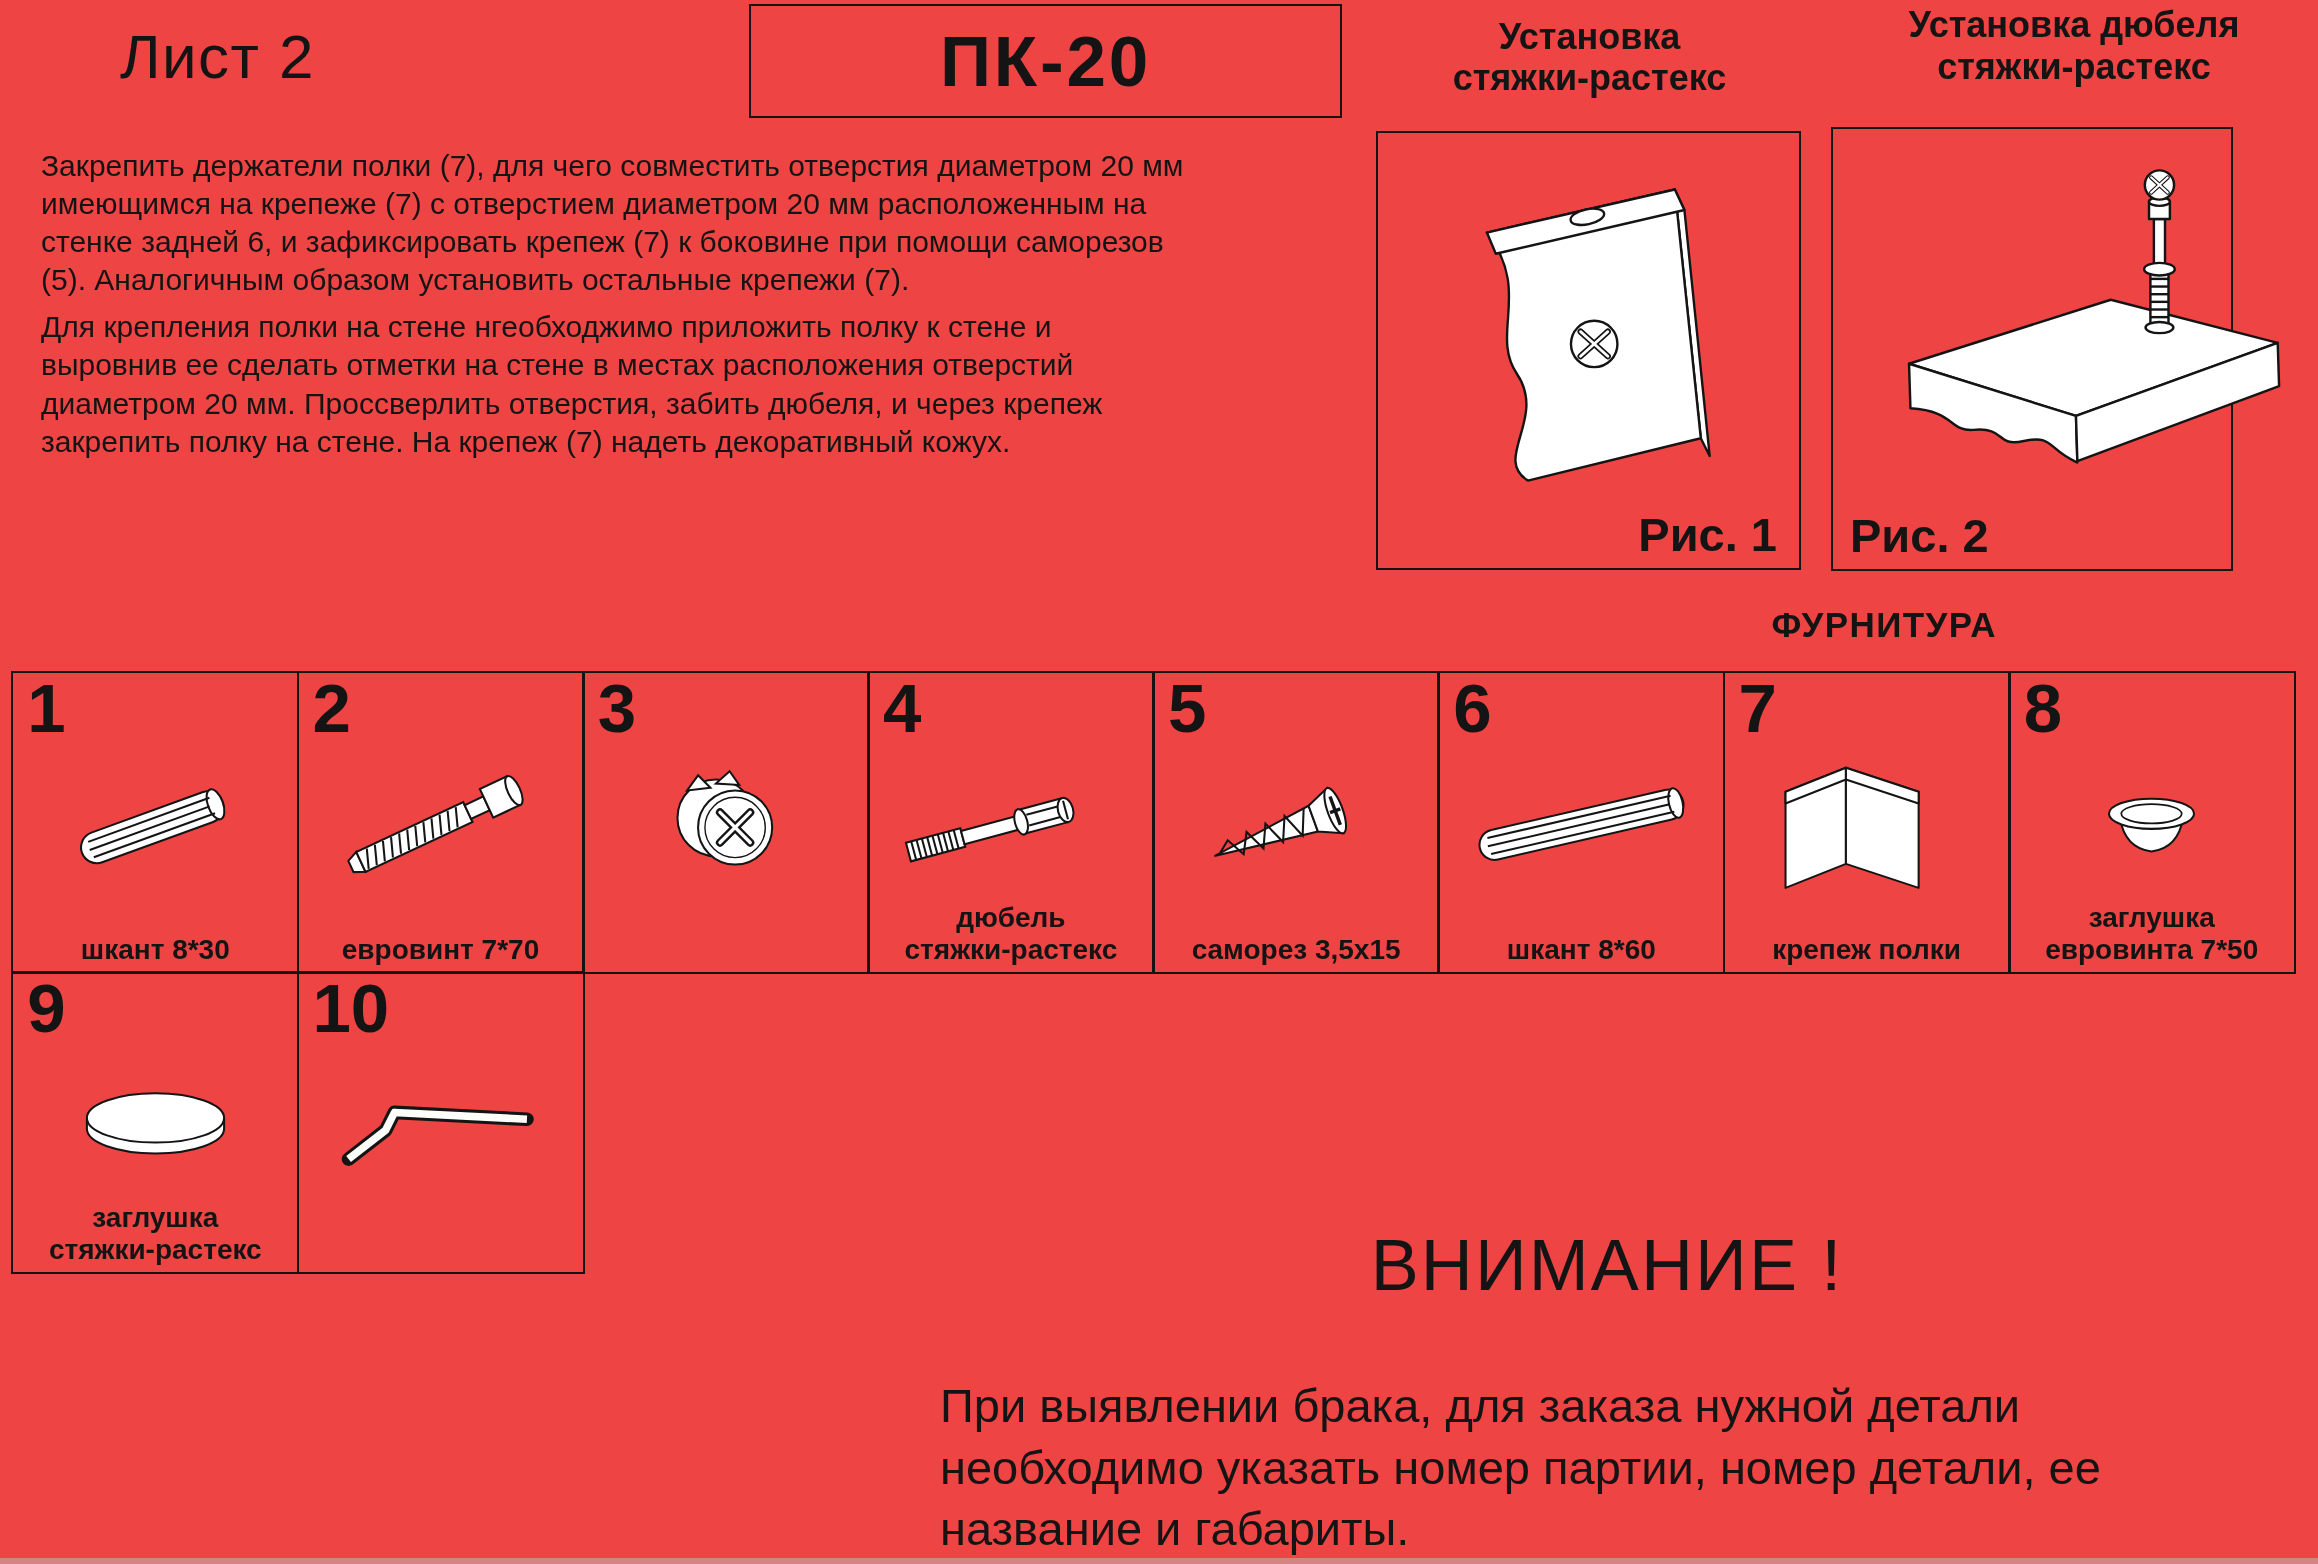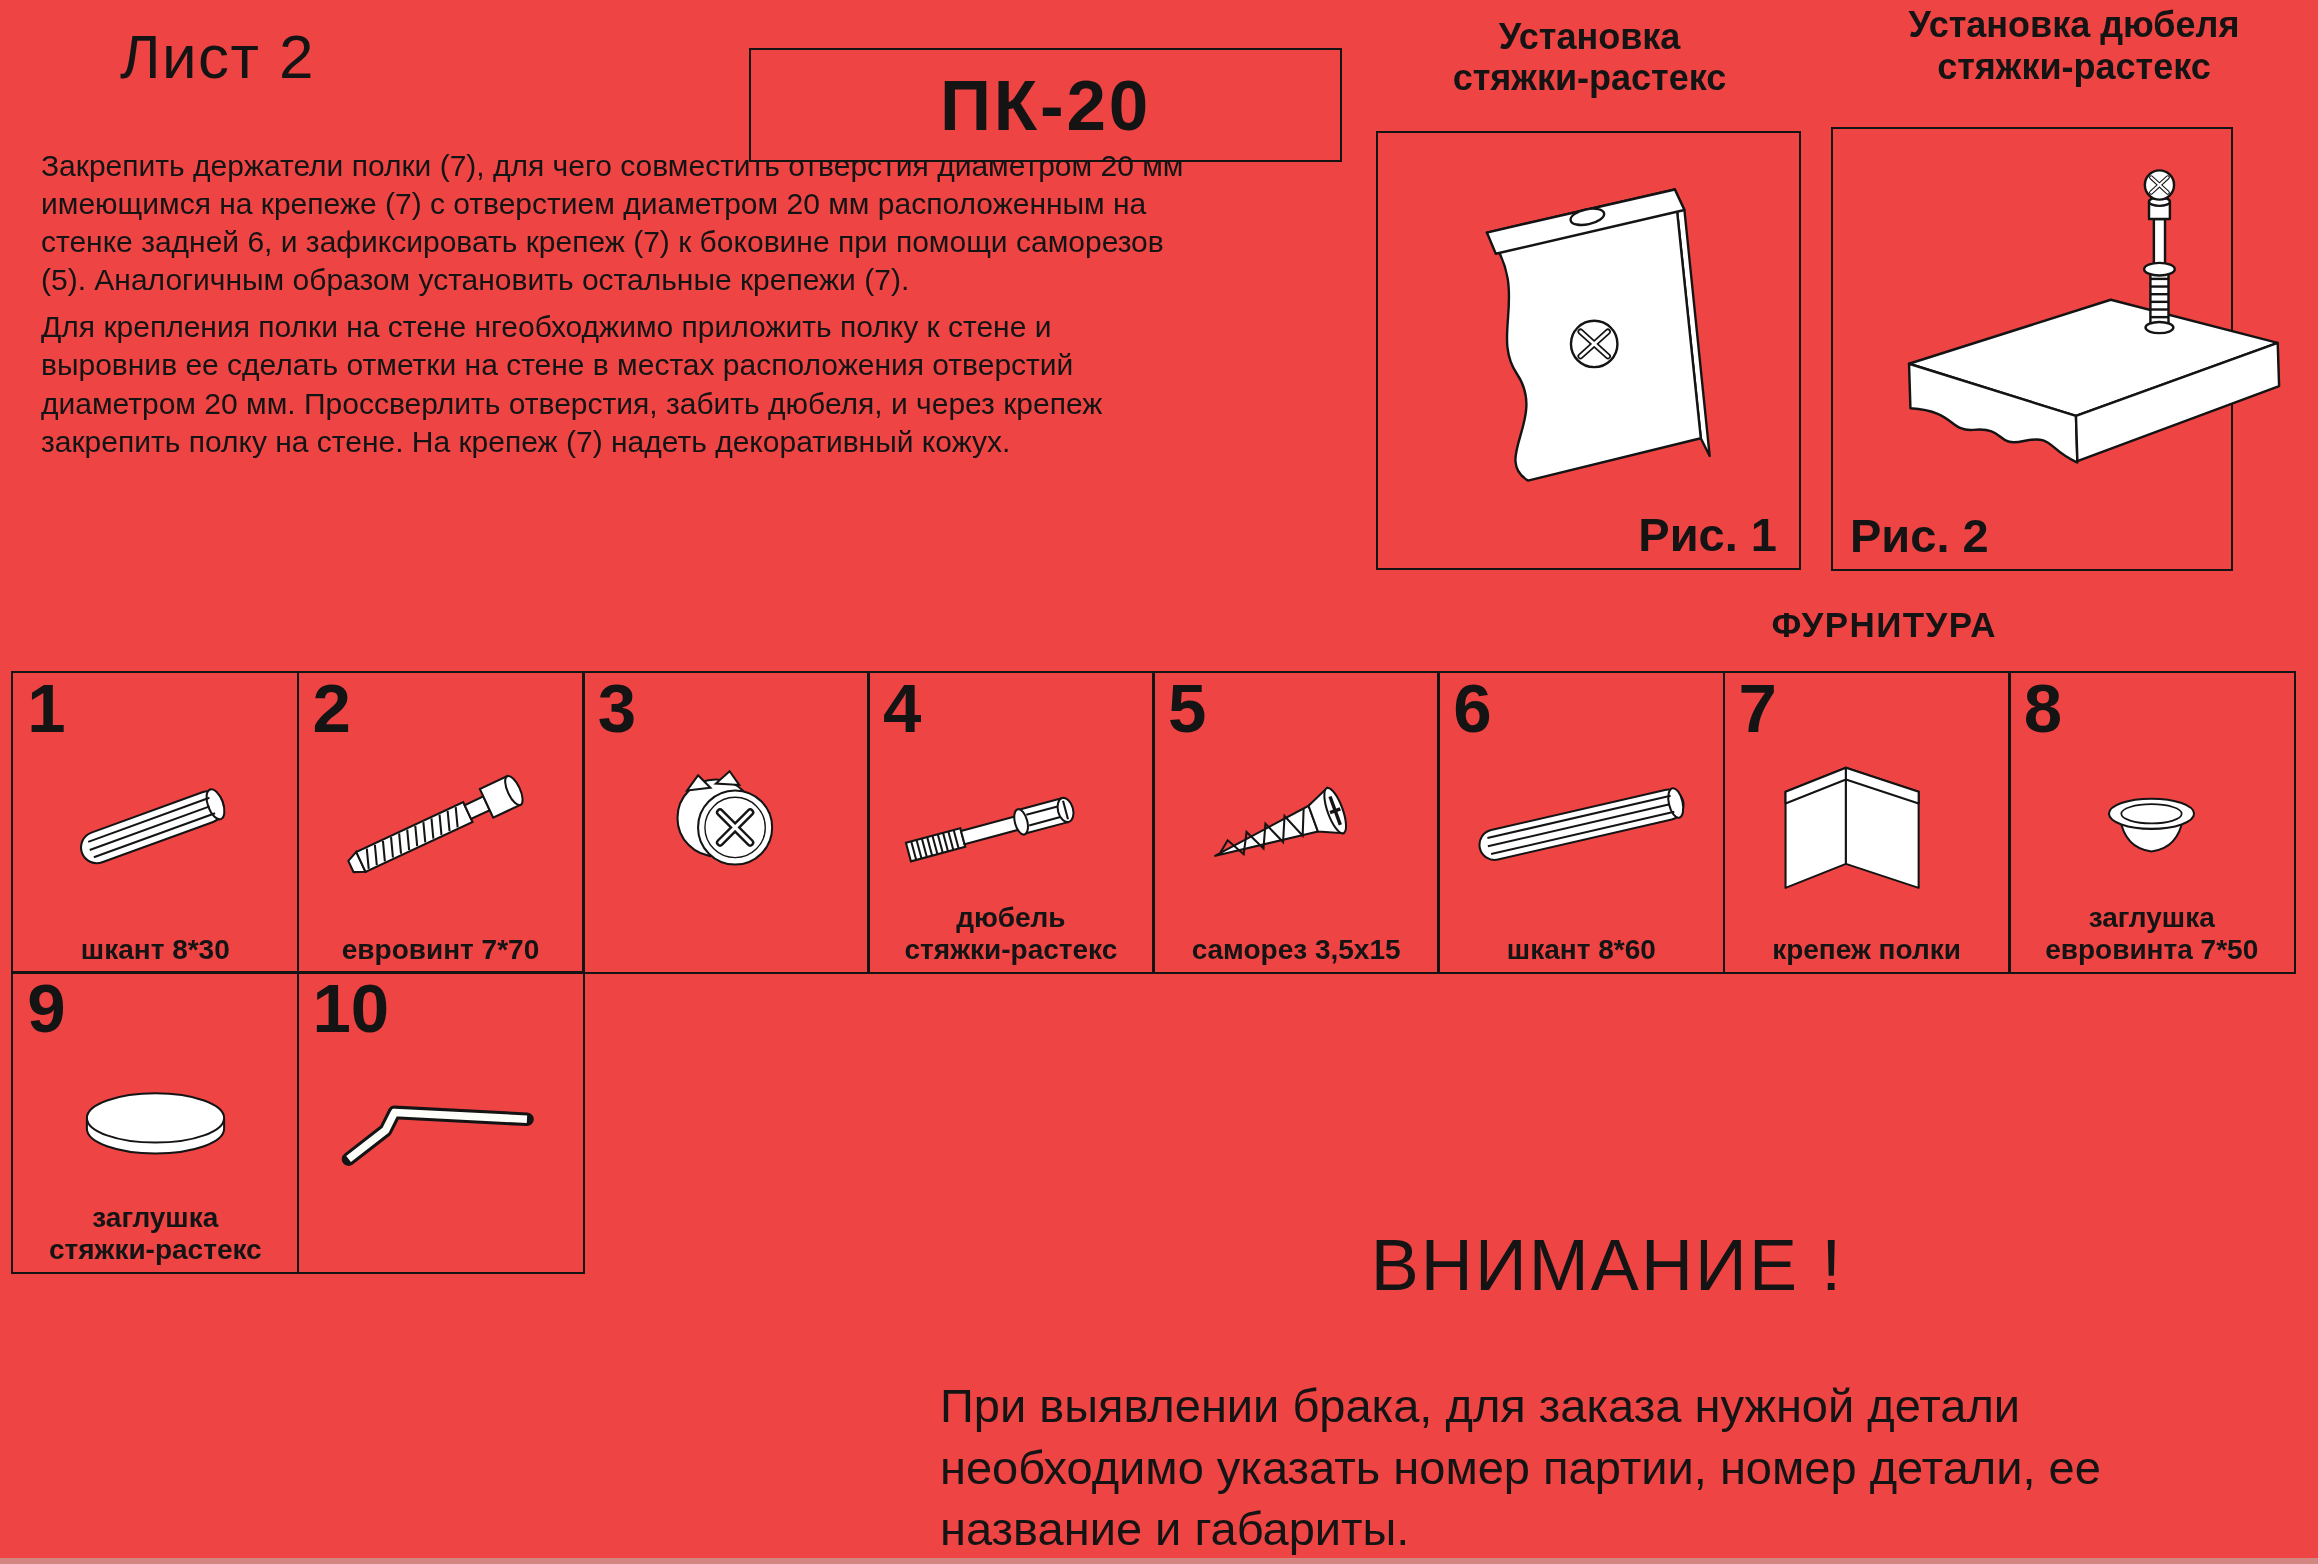--- a/index.html
+++ b/index.html
@@ -10,21 +10,21 @@
     font-family:Liberation Sans, sans-serif;
   }
   .abs { position:absolute; }
   .pre { white-space:pre-line; }
 
   .sheet-title { left:120px; top:21px; font-size:62px; letter-spacing:1.4px; }
   .product-box {
     left:749px; top:4.2px; width:593px; height:114px;
     border:2.8px solid #141414; box-sizing:border-box;
     display:flex; align-items:center; justify-content:center;
-    font-size:71px; font-weight:700; letter-spacing:2.8px;margin-top:44px;
+    font-size:71px; font-weight:700; letter-spacing:2.8px;
   }
   .fig-title { font-size:36px; font-weight:700; line-height:1.16; text-align:center; }
   .fig1-title { left:1374px; top:15.5px; width:431px; }
   .fig2-title { left:1834px; top:4.2px; width:480px; }
   .fig-box { border:2.8px solid #141414; box-sizing:border-box; }
   .fig1-box { left:1376px; top:131px; width:425px; height:439px; }
   .fig2-box { left:1831px; top:127px; width:402px; height:444px; }
   .fig-caption { position:absolute; bottom:5.7px; font-size:47px; font-weight:700; }
   .fig1-box .fig-caption { right:22px; }
   .fig2-box .fig-caption { left:17px; }

